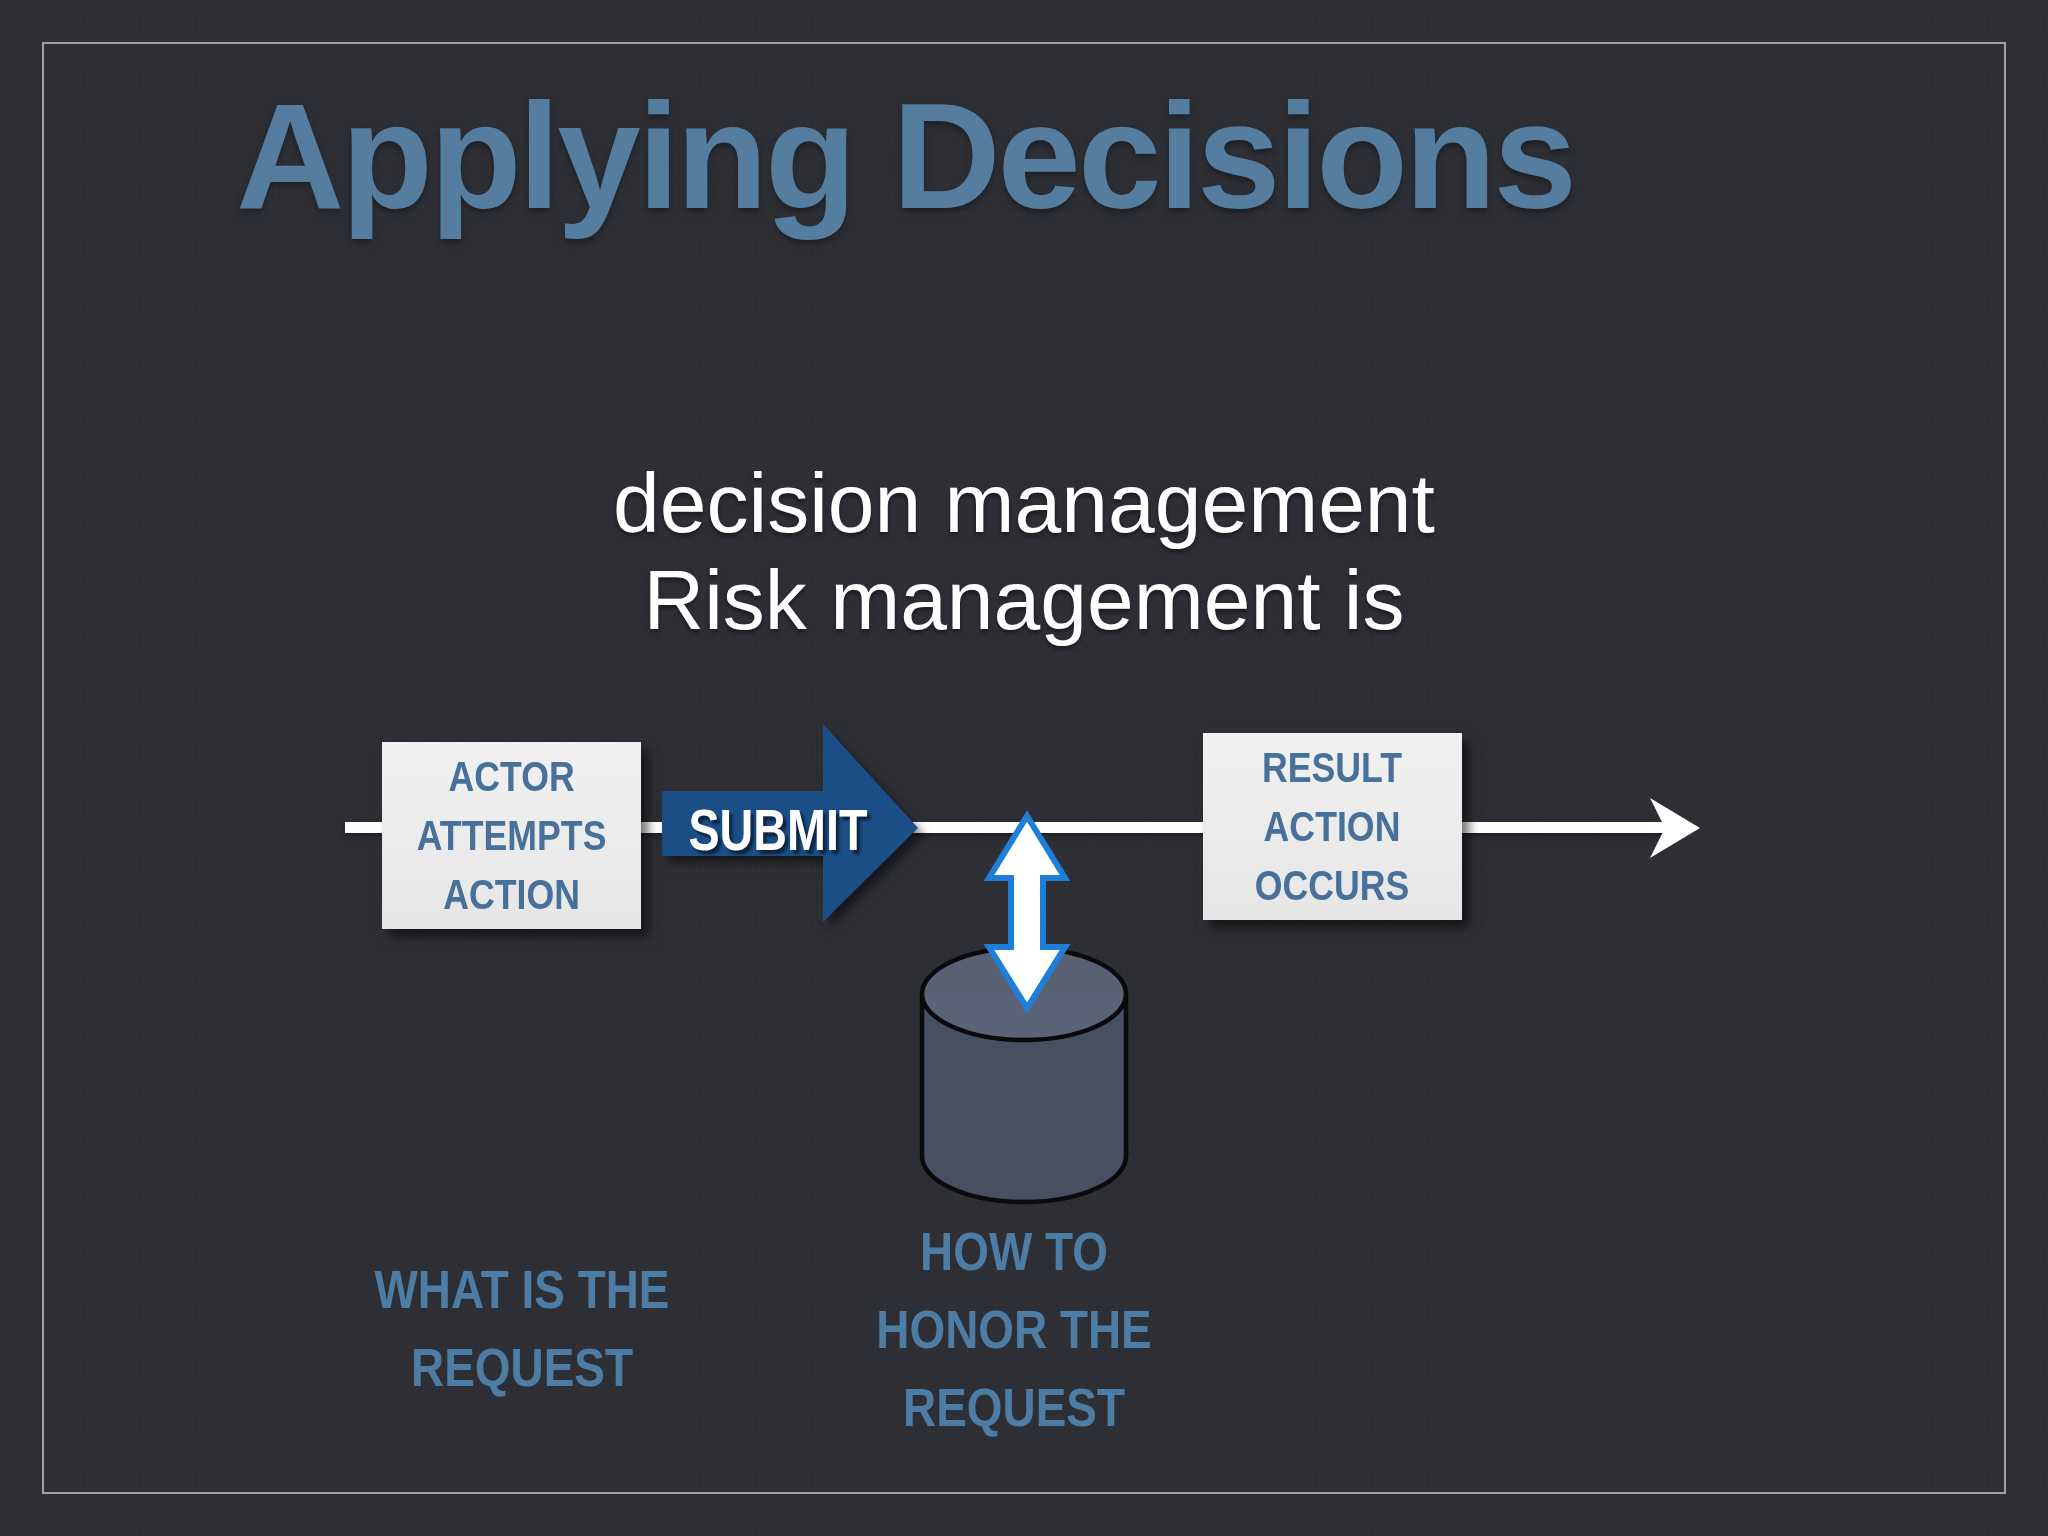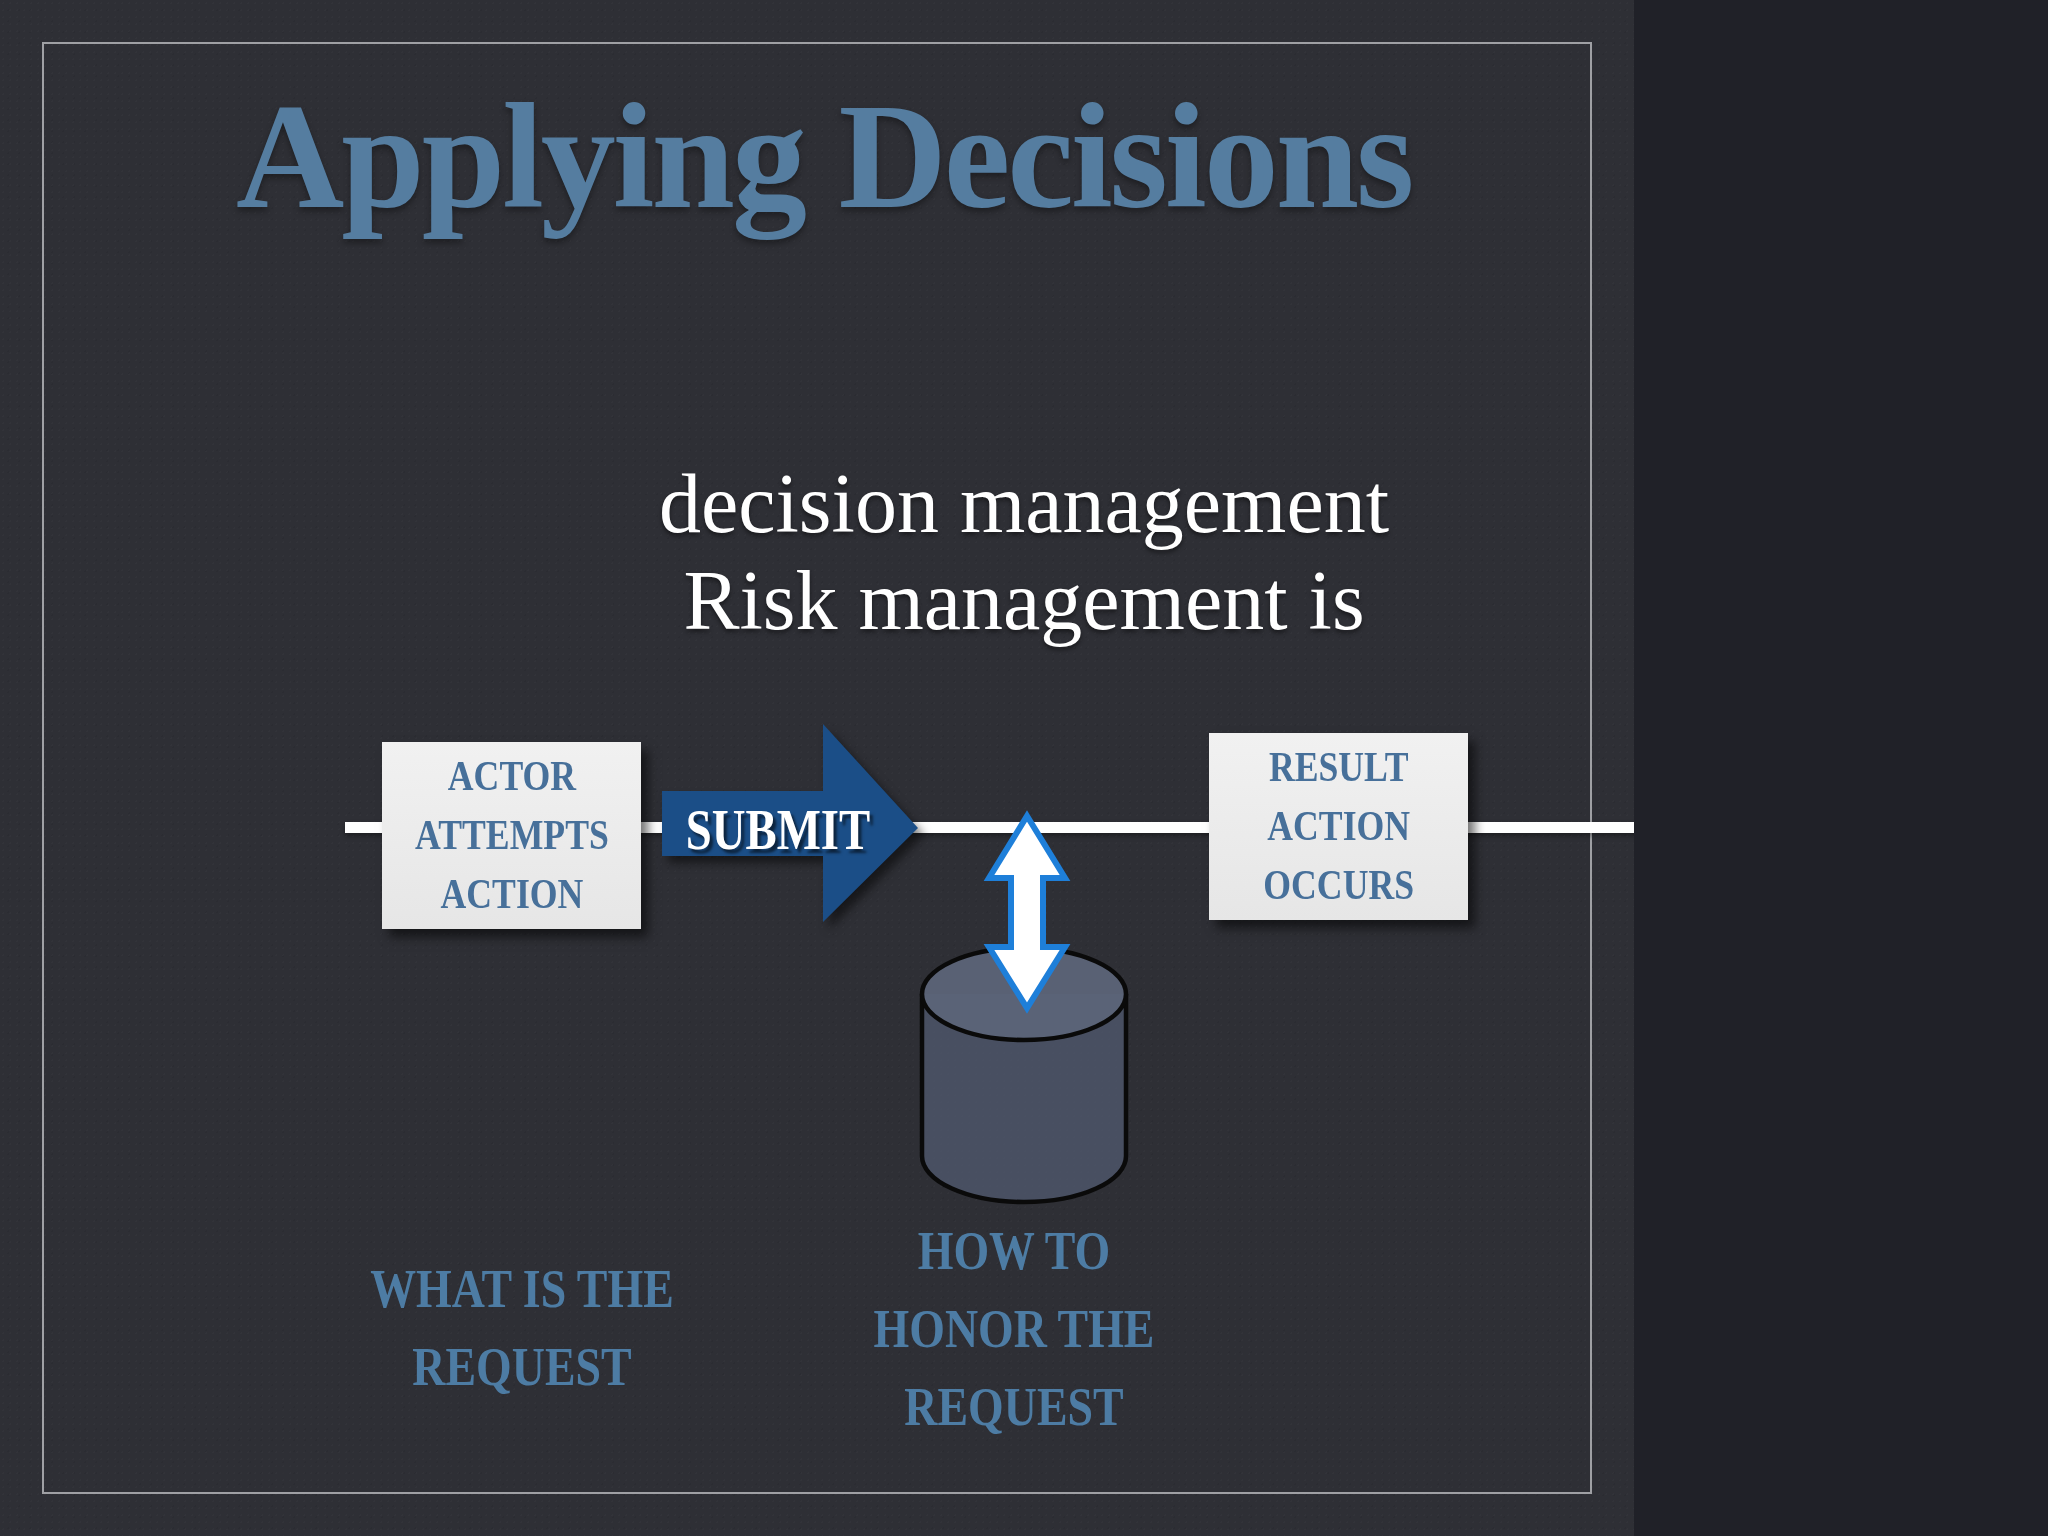--- a/index.html
+++ b/index.html
@@ -1,26 +1,26 @@
 <!DOCTYPE html>
 <html><head>
 <meta charset="utf-8">
 <style>
   html,body{margin:0;padding:0;background:#202128;}
   .slide{
     position:relative;
-    width:1634px;height:1536px;
+    width:2048px;height:1536px;
     overflow:hidden;
     background-color:#2e2f35;
     background-image:
       radial-gradient(rgba(255,255,255,0.02) 1px, transparent 1px),
       radial-gradient(rgba(0,0,0,0.06) 1px, transparent 1px);
     background-size:7px 7px, 11px 11px;
     background-position:0 0, 3px 5px;
-    font-family:Liberation Serif, serif;
+    font-family:Liberation Sans, sans-serif;
   }
   .frame{
     position:absolute;left:42px;top:42px;right:42px;bottom:42px;
     border:2px solid #9fa0a4;
     pointer-events:none;
   }
   .title{
     position:absolute;left:236px;top:70px;
     font-size:150px;font-weight:bold;letter-spacing:-3px;
     color:#557da0;white-space:nowrap;
@@ -49,21 +49,21 @@
     display:flex;flex-direction:column;justify-content:center;align-items:center;
     z-index:3;
   }
   .flow-box .box-text{
     transform:scaleX(0.85);transform-origin:center;
     text-align:center;
     color:#47709a;font-weight:bold;font-size:42px;line-height:59px;
     white-space:nowrap;
   }
   .box-actor{left:382px;top:734px;margin-top:8px;}
-  .box-result{left:1203px;top:733px;margin-left:6px;}
+  .box-result{left:1203px;top:733px;}
   .submit-label{
     position:absolute;left:658px;top:797px;width:240px;
     text-align:center;color:#ffffff;font-weight:bold;font-size:57px;
     transform:scaleX(0.82);transform-origin:center;
     text-shadow:4px 4px 3px rgba(0,0,0,0.55);
     white-space:nowrap;z-index:4;
   }
   .caption{
     position:absolute;width:420px;
     text-align:center;color:#4d7ca4;font-weight:bold;

